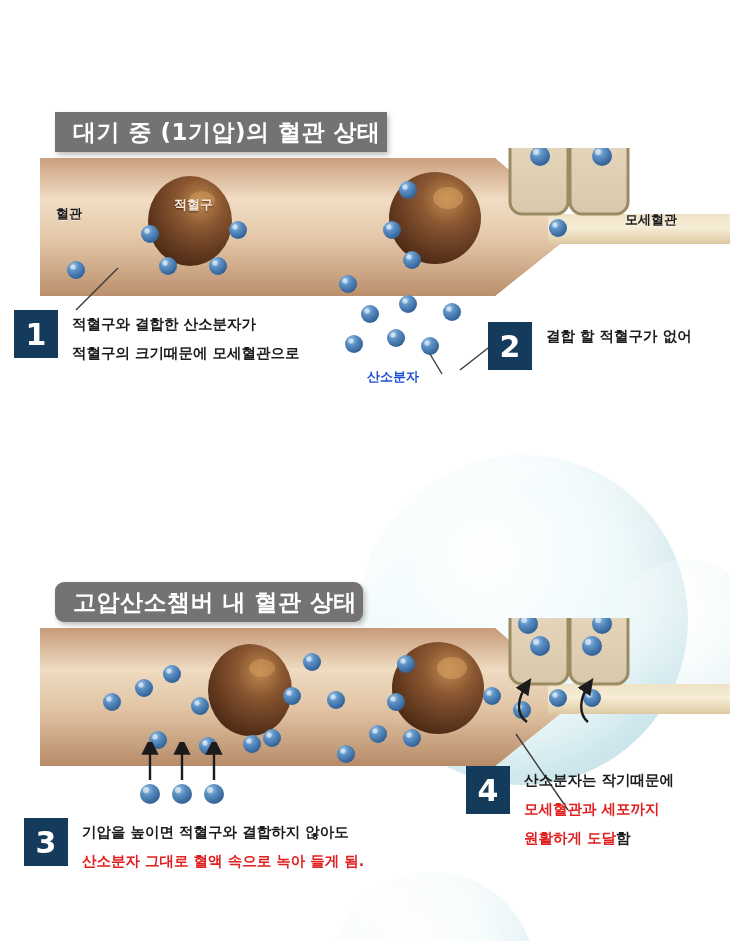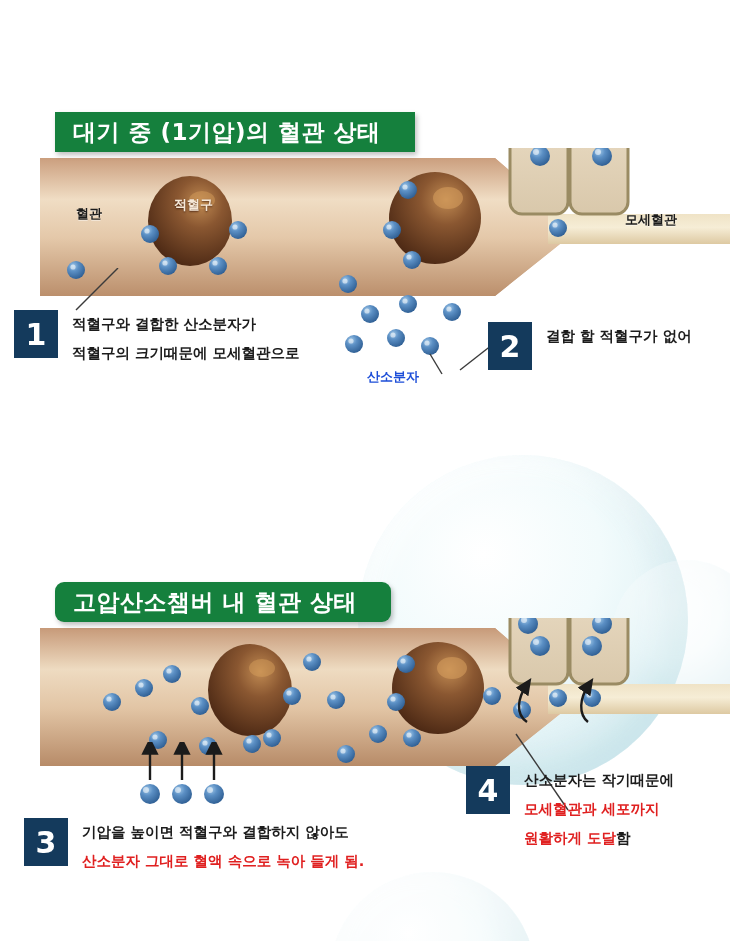--- a/index.html
+++ b/index.html
@@ -21,26 +21,26 @@
   .bubble.b3{left:612px;top:560px;width:150px;height:150px;opacity:.35;}
 
   
   .panel{position:absolute;left:0;width:730px;}
   .panel.top{top:0;height:450px;}
   .panel.bottom{top:450px;height:491px;}
 
   
   .ribbon{
     position:absolute;
-    background:#15803d;
+    background:#737373;
     color:#ffffff;
     font-weight:bold;
     letter-spacing:.5px;
     display:flex;align-items:center;
-    padding:0 34px 0 18px;
+    padding:0 6px 0 18px;
     box-shadow:2px 3px 5px rgba(0,0,0,.25);
     z-index:7;
   }
   .ribbon.r1{left:55px;top:112px;height:40px;font-size:23px;}
   .ribbon.r2{left:55px;top:582px;height:40px;font-size:23px;}
 
   
   .vessel-wrap{position:absolute;z-index:4;}
   .vessel-wrap.v1{left:40px;top:148px;width:690px;height:150px;}
   .vessel-wrap.v2{left:40px;top:618px;width:690px;height:150px;}
@@ -48,21 +48,21 @@
 
   
   .art-label{
     position:absolute;z-index:6;
     font-size:13px;font-weight:bold;color:#1b1b1b;
     text-shadow:0 1px 0 rgba(255,255,255,.55);
     white-space:nowrap;
   }
   .art-label.onred{color:#f6e9d9;text-shadow:0 1px 2px rgba(60,25,10,.85);}
 
-  .lbl-vessel-1{left:76px;top:205px;}
+  .lbl-vessel-1{left:56px;top:205px;}
   .lbl-rbc-1{left:174px;top:196px;}
   .lbl-cap-1{left:625px;top:211px;}
   .lbl-o2-1{left:367px;top:368px;font-weight:bold;color:#1d4ed8;}
 
   
   .step{position:absolute;z-index:8;display:flex;align-items:flex-start;}
   .badge{
     width:44px;height:48px;background:#143a5c;color:#ffffff;
     font-size:30px;font-weight:bold;
     display:flex;align-items:center;justify-content:center;

